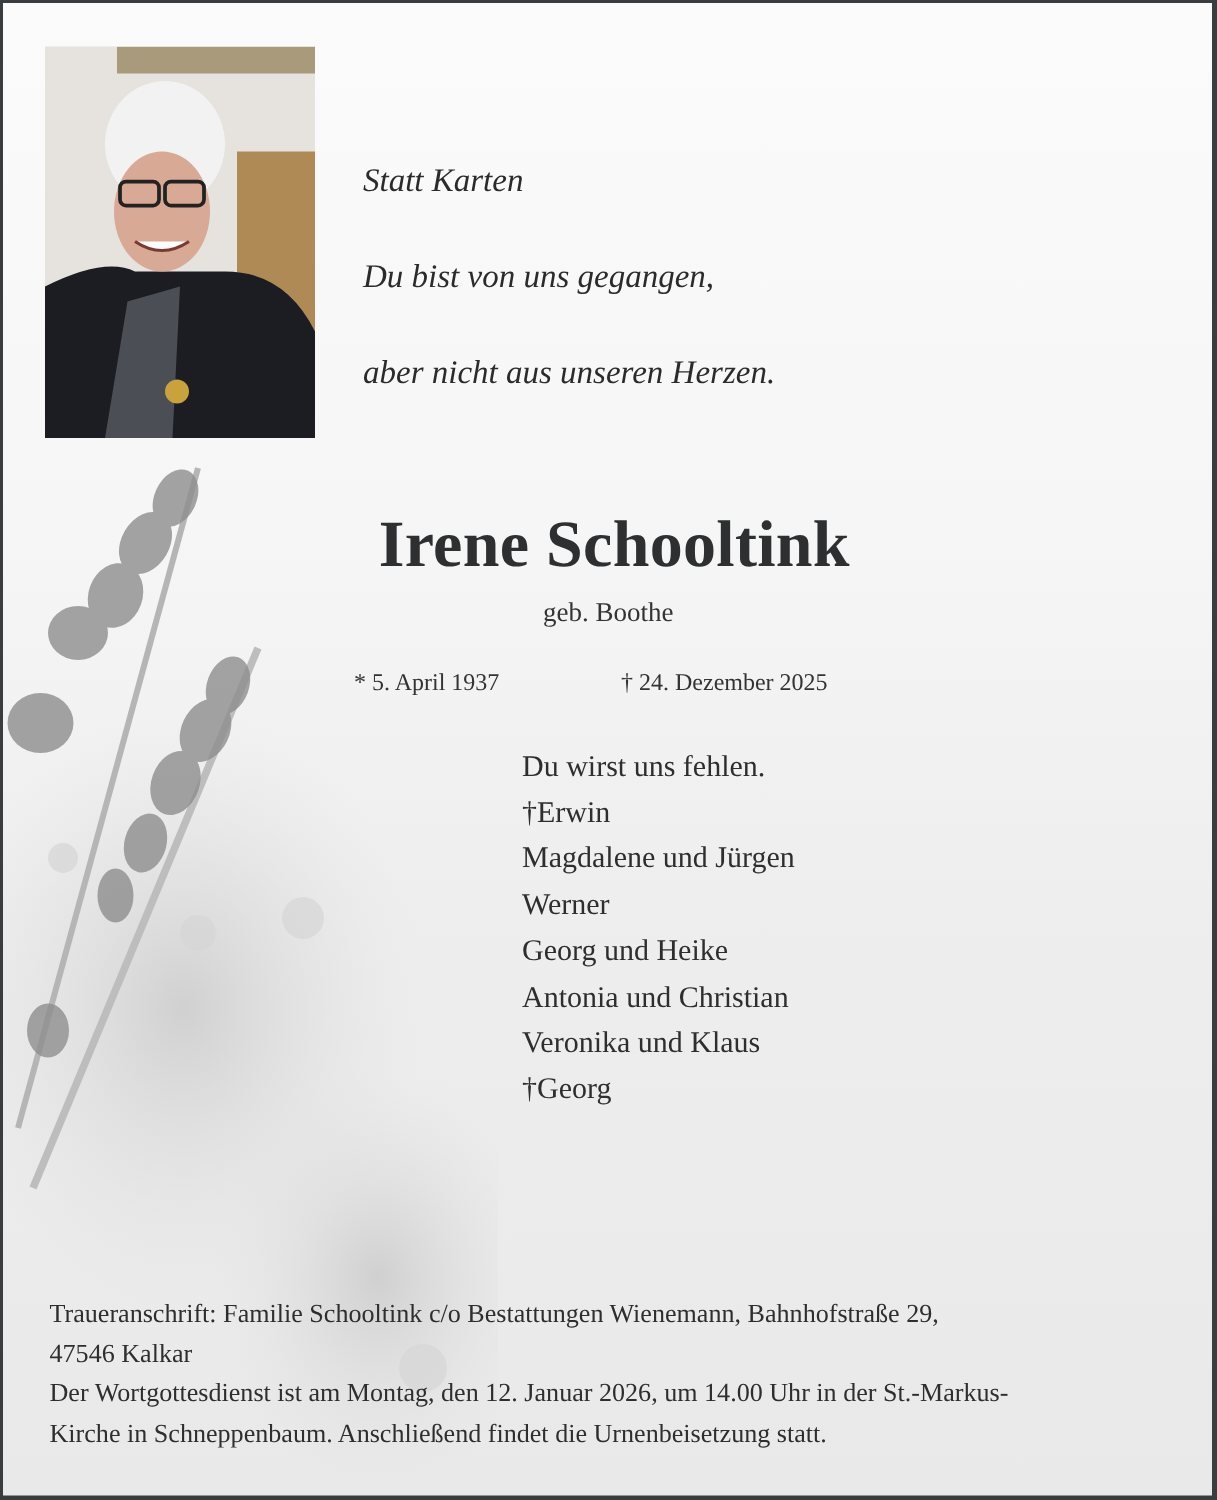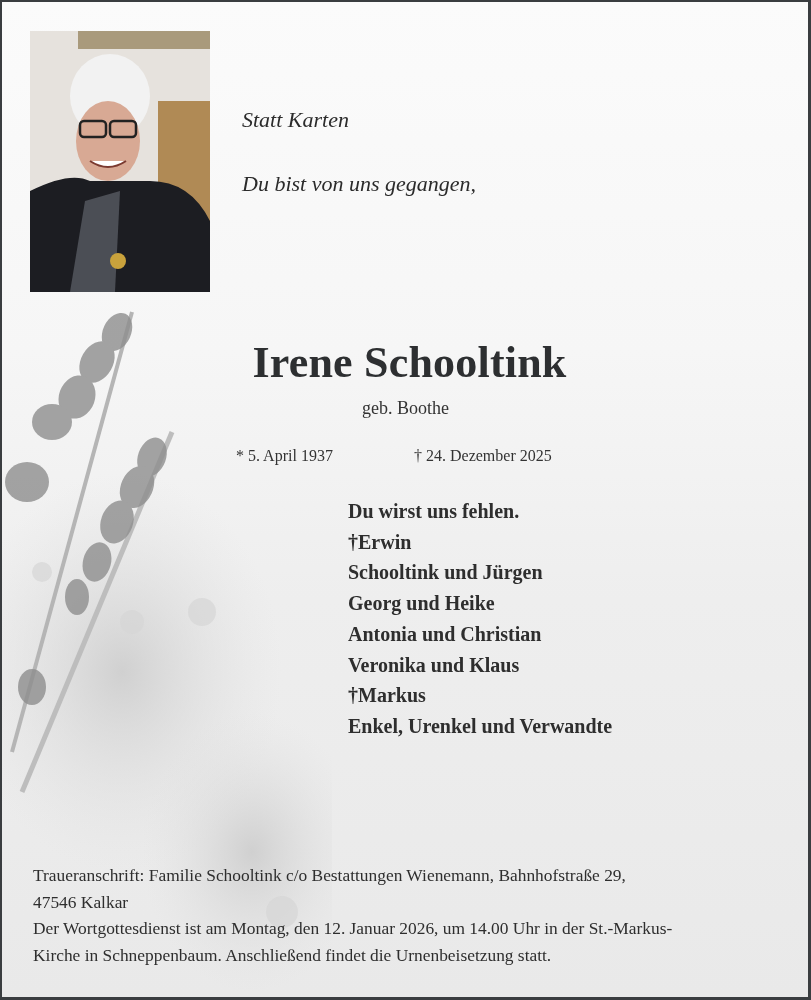--- a/index.html
+++ b/index.html
@@ -22,21 +22,21 @@
   .intro .l { display: block; margin-top: 32px; }
   .name {
     position: absolute; left: 0; width: 811px; top: 335px; text-align: center;
     font-size: 44px; font-weight: bold; color: #2d2f31; letter-spacing: 0.2px;
   }
   .name span { position: relative; left: 2px; margin-top: 16px; }
   .born-name { position: absolute; left: 360px; top: 396px; font-size: 18px; color: #333; }
   .dates { position: absolute; left: 234px; top: 445px; font-size: 16px; color: #333; }
   .dates .death { position: absolute; left: 178px; white-space: nowrap; }
   .dates .birth { white-space: nowrap; }
-  .mourners { position: absolute; left: 346px; top: 494px; font-size: 20px; line-height: 30.7px; color: #2e2e2e; font-weight: bold; }
+  .mourners { position: absolute; left: 346px; top: 494px; font-size: 20px; line-height: 30.7px; color: #2e2e2e; }
   .mourners div { white-space: nowrap; }
   .footer { position: absolute; left: 31px; top: 860px; font-size: 17.4px; line-height: 26.5px; color: #2e2e2e; }
   .footer div { white-space: nowrap; font-family: Liberation Serif, serif; }
 </style>
 </head>
 <body>
 
 <div class="page">
 
   <svg class="bg-flowers" viewBox="0 0 330 705" xmlns="http://www.w3.org/2000/svg">
@@ -84,42 +84,43 @@
       <rect x="50" y="90" width="26" height="16" rx="4" fill="none" stroke="#222" stroke-width="2.5"></rect>
       <rect x="80" y="90" width="26" height="16" rx="4" fill="none" stroke="#222" stroke-width="2.5"></rect>
       <path d="M60 130 Q78 142 96 130" fill="#fff" stroke="#7a3a30" stroke-width="2"></path>
       <circle cx="88" cy="230" r="8" fill="#c9a23c"></circle>
     </svg>
   </div>
 
   <div class="intro">
     <span class="l1">Statt Karten</span>
     <span class="l">Du bist von uns gegangen,</span>
+    <span class="l">aber nicht aus unseren Herzen.</span>
   </div>
 
   <div class="name">
     <span>Irene Schooltink</span>
   </div>
 
   <div class="born-name">geb. Boothe</div>
 
   <div class="dates">
     <span class="birth">* 5. April 1937</span>
     <span class="death">† 24. Dezember 2025</span>
   </div>
 
   <div class="mourners">
     <div>Du wirst uns fehlen.</div>
     <div>†Erwin</div>
-    <div>Schooltink und Jürgen</div>
+    <div>Magdalene und Jürgen</div>
+    <div>Werner</div>
     <div>Georg und Heike</div>
     <div>Antonia und Christian</div>
     <div>Veronika und Klaus</div>
-    <div>†Markus</div>
-    <div>Enkel, Urenkel und Verwandte</div>
+    <div>†Georg</div>
   </div>
 
   <div class="footer">
     <div>Traueranschrift: Familie Schooltink c/o Bestattungen Wienemann, Bahnhofstraße 29,</div>
     <div>47546 Kalkar</div>
     <div>Der Wortgottesdienst ist am Montag, den 12. Januar 2026, um 14.00 Uhr in der St.-Markus-</div>
     <div>Kirche in Schneppenbaum. Anschließend findet die Urnenbeisetzung statt.</div>
   </div>
 </div>
 

